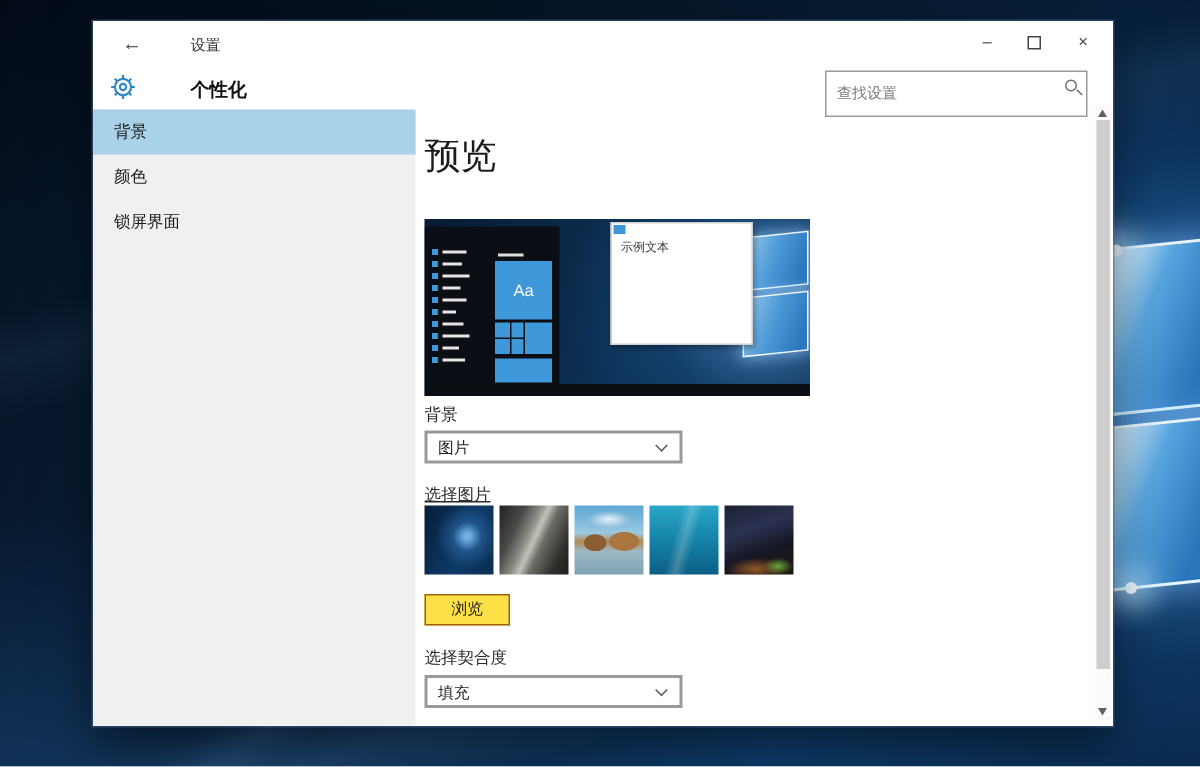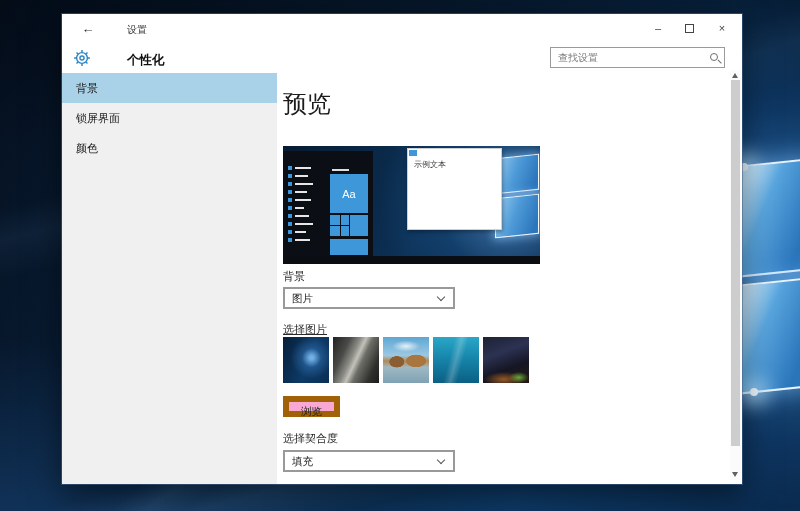--- a/index.html
+++ b/index.html
@@ -36,21 +36,21 @@
   .back-btn { position:absolute; left:10px; top:4px; width:32px; height:21px; text-align:center;
     line-height:21px; font-size:13px; color:#333; cursor:pointer; }
   .win-title { position:absolute; left:65px; top:9px; font-size:10px; color:#333; }
   .cap-btn { position:absolute; top:4px; width:28px; height:21px; text-align:center; line-height:21px;
     font-size:11px; color:#444; }
   .btn-min { left:582px; } .btn-max { left:613px; } .btn-close { left:646px; }
   .btn-max .box { display:inline-block; width:9px; height:9px; border:1px solid #444; margin-top:6px; }
 
   .hdr-gear { position:absolute; left:11px; top:35px; width:18px; height:18px; }
   .hdr-title { position:absolute; left:65px; top:38px; font-size:12.5px; font-weight:bold; color:#111; }
-  .search-box { position:absolute; left:488px; top:33px; width:175px; height:21px;
+  .search-box { position:absolute; left:488px; top:33px; width:175px; height:31px;
     border:1px solid #9a9a9a; background:#fff; }
   .search-box input { position:absolute; inset:0; border:0; outline:none; padding:0 20px 0 7px;
     font-size:10px; color:#333; font-family:"Liberation Sans",sans-serif; background:transparent; }
   .search-box input::placeholder { color:#7a7a7a; }
   .mag { position:absolute; right:6px; top:5px; width:8px; height:8px; border:1.2px solid #6e6e6e;
     border-radius:50%; }
   .mag::after { content:""; position:absolute; left:6px; top:7px; width:5px; height:1.4px;
     background:#6e6e6e; transform:rotate(45deg); }
 
   .nav { position:absolute; left:0; top:59px; width:215px; height:411px; background:#f0f0f1; }
@@ -102,22 +102,22 @@
       radial-gradient(ellipse 20px 8px at 50% 20%, rgba(255,255,255,.8), transparent 70%),
       linear-gradient(180deg, #5ea7d4 0%, #9cc8e2 40%, #b08a52 52%, #9fb8c4 66%, #7fa2b4 100%); }
   .thumb.t3 { left:371px; background:
       linear-gradient(105deg, transparent 38%, rgba(255,255,255,.22) 50%, transparent 62%),
       linear-gradient(180deg, #2aa7c8 0%, #1786ab 45%, #0b5f85 100%); }
   .thumb.t4 { left:421px; background:
       radial-gradient(ellipse 14px 8px at 78% 88%, rgba(110,180,60,.9), transparent 70%),
       radial-gradient(ellipse 26px 10px at 45% 92%, rgba(190,110,40,.75), transparent 75%),
       linear-gradient(160deg, #1d2234 0%, #2c3252 35%, #151624 65%, #241810 100%); }
 
-  .browse-btn { position:absolute; left:221px; top:382px; width:57px; height:21px; background:#f9a8d4;
-    border:6px solid #a16207; font-size:10.5px; color:#1a1a1a; text-align:center; line-height:19px; cursor:pointer; }
+  .browse-btn { position:absolute; left:221px; top:382px; width:57px; height:21px; background:#fde047;
+    border:1px solid #a16207; font-size:10.5px; color:#1a1a1a; text-align:center; line-height:19px; cursor:pointer; }
 
   .scrollbar { position:absolute; left:668px; top:56px; width:11px; height:410px; background:#fbfbfb; }
   .scroll-thumb { position:absolute; left:1px; top:10px; width:9px; height:366px; background:#cdcdcd; }
   .arrow { position:absolute; left:2px; width:0; height:0; border-left:3.5px solid transparent;
     border-right:3.5px solid transparent; }
   .arrow.up { top:3px; border-bottom:5px solid #606060; }
   .arrow.down { bottom:3px; border-top:5px solid #606060; }
 </style>
 </head>
 <body>
@@ -162,22 +162,22 @@
     </svg>
     <div class="hdr-title">个性化</div>
 
     <div class="search-box">
       <input type="text" placeholder="查找设置" style="">
       <span class="mag"></span>
     </div>
 
     <div class="nav">
       <div class="nav-item sel">背景</div>
+      <div class="nav-item">颜色</div>
       <div class="nav-item">锁屏界面</div>
-      <div class="nav-item">颜色</div>
     </div>
 
     <h1 class="content-h1">预览</h1>
 
     <div class="preview">
       <div class="mini-logo">
         <div class="mini-pane p1"></div>
         <div class="mini-pane p2"></div>
       </div>
       <div class="start-panel">

